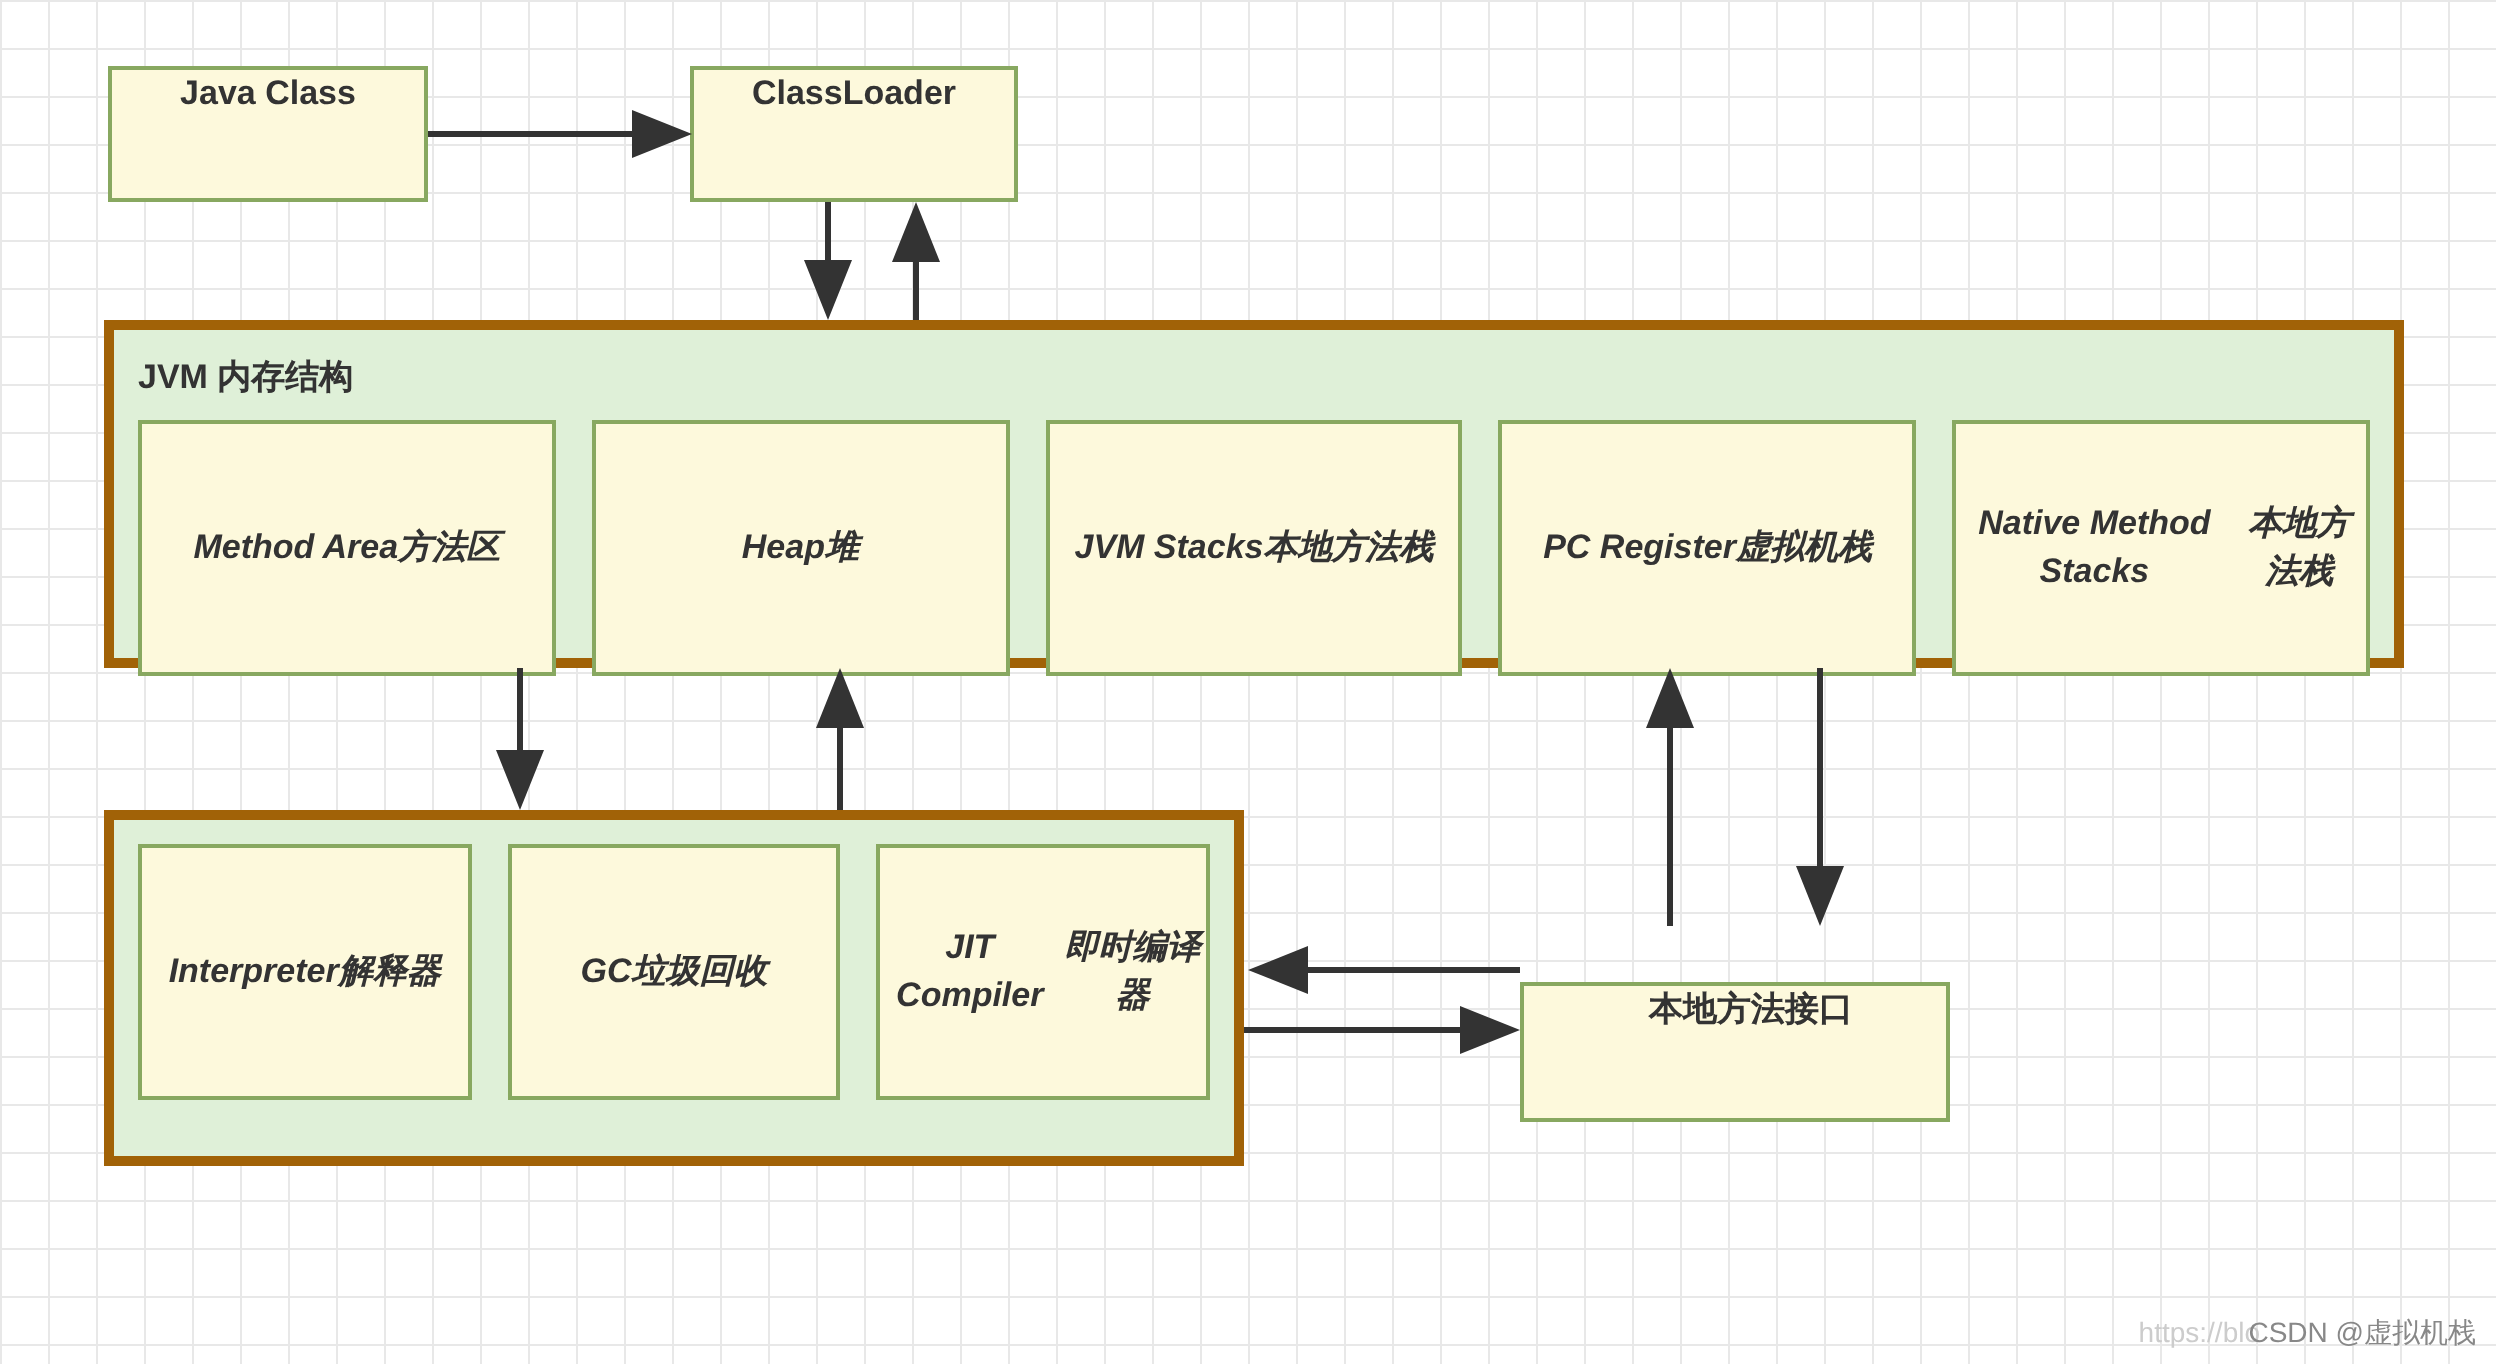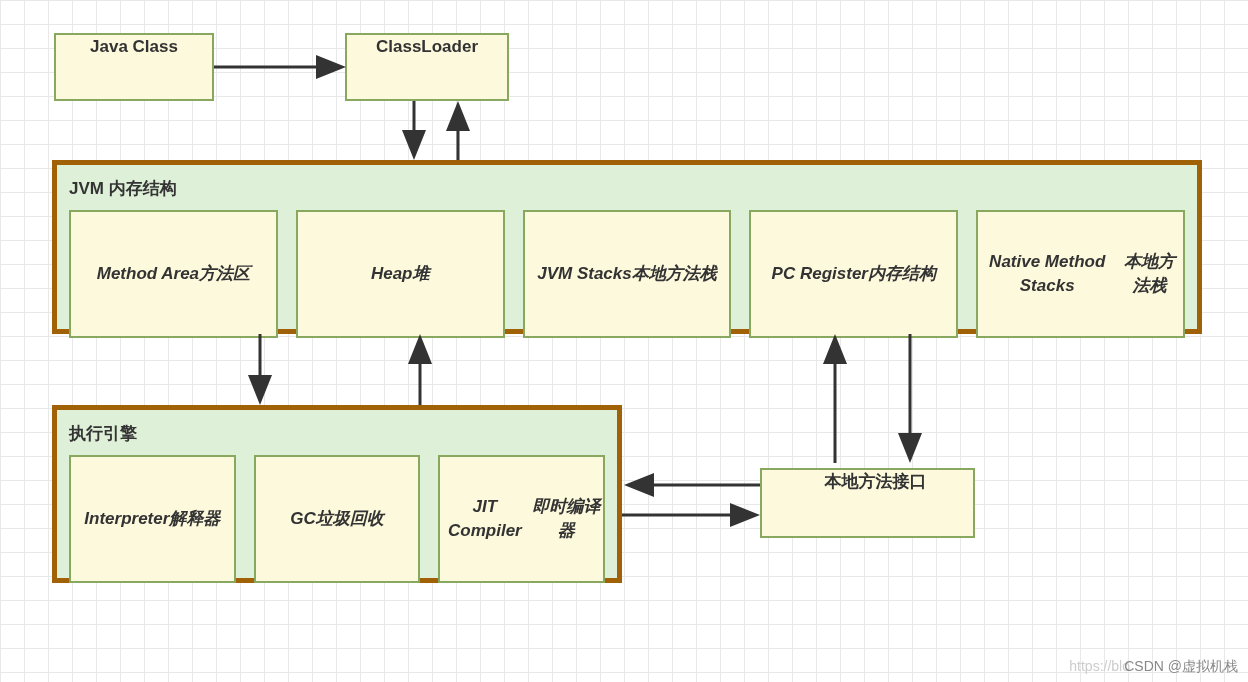--- a/index.html
+++ b/index.html
@@ -101,48 +101,47 @@
     <div class="inner-box">
       <span>Heap</span>
       <span>堆</span>
     </div>
     <div class="inner-box">
       <span>JVM Stacks</span>
       <span>本地方法栈</span>
     </div>
     <div class="inner-box">
       <span>PC Register</span>
-      <span>内存结构</span>
+      <span>虚拟机栈</span>
     </div>
     <div class="inner-box">
       <span>Native Method Stacks</span>
       <span>本地方法栈</span>
     </div>
   </div>
 </div>
 
 <div class="green-container" style="left:52px; top:405px; width:570px; height:178px;">
-  <div class="green-title">执行引擎</div>
   <div class="inner-row">
     <div class="inner-box">
       <span>Interpreter</span>
       <span>解释器</span>
     </div>
     <div class="inner-box">
       <span>GC</span>
       <span>垃圾回收</span>
     </div>
     <div class="inner-box">
       <span>JIT Compiler</span>
       <span>即时编译器</span>
     </div>
   </div>
 </div>
 
-<div class="yellow-box" style="left:760px; top:468px; width:215px; height:70px;padding-left:16px;">
+<div class="yellow-box" style="left:760px; top:491px; width:215px; height:70px;padding-left:16px;">
   <span>本地方法接口</span>
 </div>
 
 <svg class="arrows" width="1248" height="682">
   <defs>
     <marker id="arrowhead" markerWidth="10" markerHeight="8" refX="8" refY="4" orient="auto">
       <polygon points="0 0, 10 4, 0 8" fill="#333"></polygon>
     </marker>
   </defs>
 

